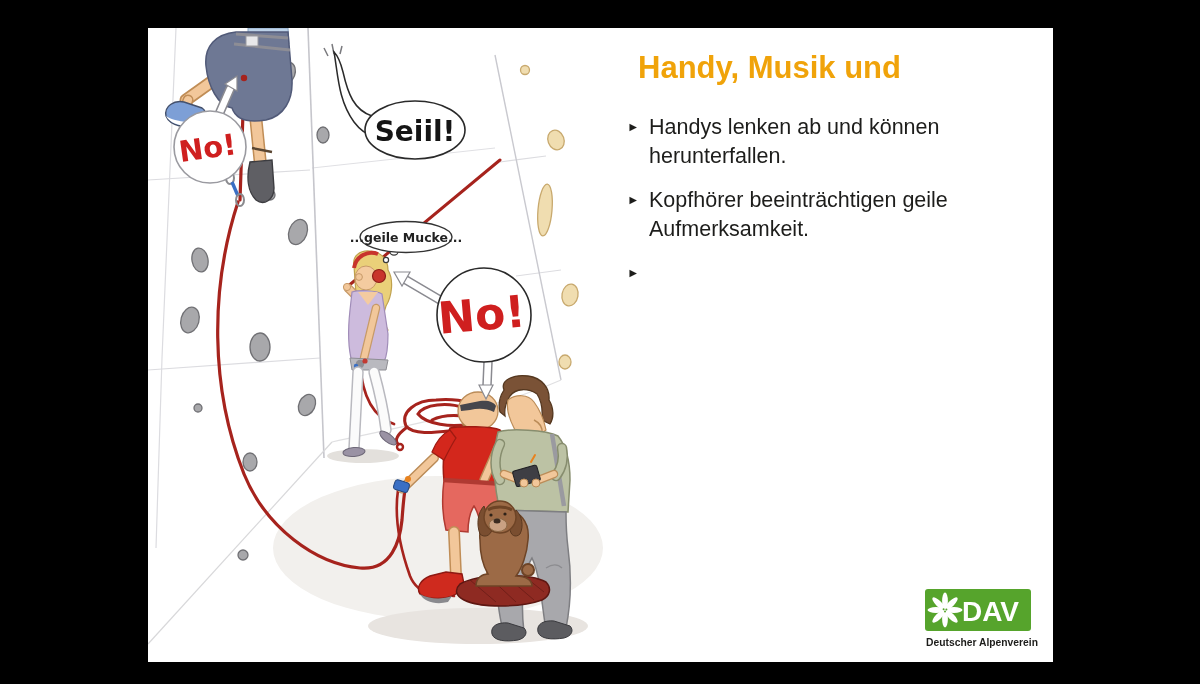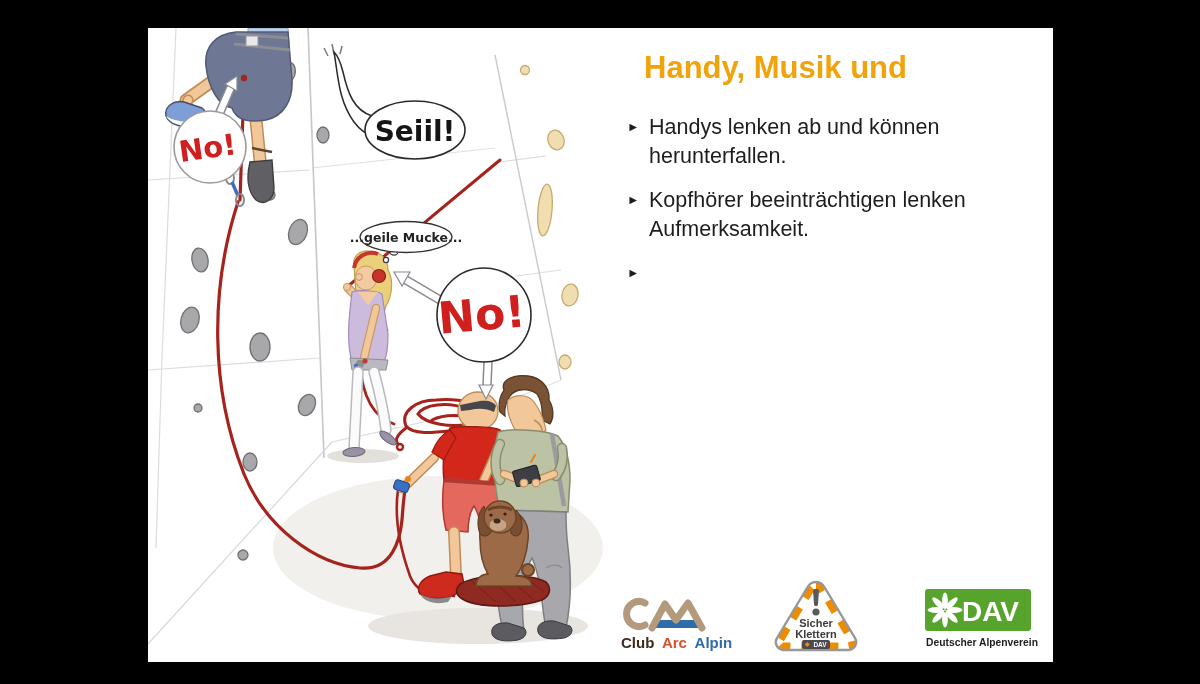--- a/index.html
+++ b/index.html
@@ -1,21 +1,21 @@
 <!DOCTYPE html>
 <html><head>
 <meta charset="utf-8">
 <style>
   html,body{margin:0;padding:0;background:#000;}
   .stage{position:relative;width:1200px;height:684px;background:#000;overflow:hidden;
          font-family:"Liberation Sans",sans-serif;}
   .panel{position:absolute;left:148px;top:28px;width:905px;height:634px;background:#fff;}
   .illus{position:absolute;left:0;top:0;}
   .content{position:absolute;left:478px;top:20px;width:404px;}
-  .title{font-weight:bold;font-size:31px;line-height:39px;color:#F0A30A;margin:0 0 26px 18px;}
+  .title{font-weight:bold;font-size:31px;line-height:39px;color:#F0A30A;margin:0 0 26px 12px;}
   .title span{display:block;}
   ul.bullets{list-style:none;margin:0;padding:0;}
   ul.bullets li{position:relative;padding-left:23px;margin-bottom:15px;
     font-size:21.5px;line-height:29px;color:#1D1D1B;}
   .bm{position:absolute;left:1px;top:0;font-size:12.5px;line-height:29px;color:#1D1D1B;}
   .logo{position:absolute;}
   .logo-caa{left:464px;top:562px;}
   .logo-badge{left:622px;top:546px;}
   .logo-dav{left:776px;top:560px;}
   .bubble-txt{font-family:"DejaVu Sans",sans-serif;font-weight:bold;}
@@ -237,61 +237,29 @@
       <h1 class="title">
         <span>Handy, Musik und</span>
       </h1>
       <ul class="bullets">
         <li>
           <span class="bm">►</span>
           <span>Handys lenken ab und können herunterfallen.</span>
         </li>
         <li>
           <span class="bm">►</span>
-          <span>Kopfhörer beeinträchtigen lenken Aufmerksamkeit.</span>
+          <span>Kopfhörer beeinträchtigen geile Aufmerksamkeit.</span>
         </li>
         <li>
           <span class="bm">►</span>
         </li>
       </ul>
     </div>
 
-    <div class="logo logo-caa">
-      <svg width="124" height="66" viewBox="0 0 124 66">
-        <rect x="44" y="30" width="42" height="8" fill="#2F6CAB"></rect>
-        <path d="M33,13 A12.5,12.5 0 1 0 33,35" stroke="#B49A7D" stroke-width="7" fill="none" stroke-linecap="round"></path>
-        <path d="M40,38 L53,14 L64,30 L76,13 L90,38" stroke="#B49A7D" stroke-width="7" fill="none" stroke-linecap="round" stroke-linejoin="round"></path>
-        <text x="9" y="58" font-family="Liberation Sans, sans-serif" font-weight="bold" font-size="15">
-          <tspan fill="#3F2A1E">Club</tspan>
-          <tspan fill="#D4512A" dx="4">Arc</tspan>
-          <tspan fill="#2F6CAB" dx="4">Alpin</tspan>
-        </text>
-      </svg>
-    </div>
-
-    <div class="logo logo-badge">
-      <svg width="92" height="86" viewBox="0 0 92 86">
-        <defs>
-          <clipPath id="tclip">
-            <path d="M46,8 C50,8 53,10 55,14 L85,64 C88,69 85,75 79,76 L13,76 C7,75 4,69 7,64 L37,14 C39,10 42,8 46,8 Z"></path>
-          </clipPath>
-        </defs>
-        <path d="M46,8 C50,8 53,10 55,14 L85,64 C88,69 85,75 79,76 L13,76 C7,75 4,69 7,64 L37,14 C39,10 42,8 46,8 Z" fill="#ffffff"></path>
-        <path d="M46,8 C50,8 53,10 55,14 L85,64 C88,69 85,75 79,76 L13,76 C7,75 4,69 7,64 L37,14 C39,10 42,8 46,8 Z" fill="none" stroke="#EE8C00" stroke-width="15" stroke-dasharray="13 11" clip-path="url(#tclip)"></path>
-        <path d="M46,8 C50,8 53,10 55,14 L85,64 C88,69 85,75 79,76 L13,76 C7,75 4,69 7,64 L37,14 C39,10 42,8 46,8 Z" fill="none" stroke="#97979b" stroke-width="2.4"></path>
-        <path d="M46,28 C40,28 38,33 40,40 L85,64 85,64 Z" fill="none"></path>
-        <path d="M43,17 C43,14 49,14 49,17 L48,30 C48,33 44,33 44,30 Z" fill="#5a5a5e"></path>
-        <circle cx="46" cy="38" r="3.6" fill="#5a5a5e"></circle>
-        <text x="46" y="53" text-anchor="middle" font-family="Liberation Sans, sans-serif" font-weight="bold" font-size="11" fill="#3b3b3d">Sicher</text>
-        <text x="46" y="64" text-anchor="middle" font-family="Liberation Sans, sans-serif" font-weight="bold" font-size="11" fill="#3b3b3d">Klettern</text>
-        <rect x="32" y="66" width="28" height="9" rx="2" fill="#4b4b4f"></rect>
-        <rect x="35.5" y="68.7" width="3.6" height="3.6" fill="#EE8C00" transform="rotate(45 37.3 70.5)"></rect>
-        <text x="50" y="73.4" text-anchor="middle" font-family="Liberation Sans, sans-serif" font-weight="bold" font-size="6.5" fill="#ffffff">DAV</text>
-      </svg>
-    </div>
+
 
     <div class="logo logo-dav">
       <svg width="118" height="64" viewBox="0 0 118 64">
         <rect x="1" y="1" width="106" height="42" rx="3" fill="#56A42C"></rect>
         <g transform="translate(21,22)">
           <g fill="#ffffff">
             <ellipse cx="0" cy="-9" rx="2.9" ry="8.5"></ellipse>
             <ellipse cx="0" cy="-9" rx="2.9" ry="8.5" transform="rotate(45)"></ellipse>
             <ellipse cx="0" cy="-9" rx="2.9" ry="8.5" transform="rotate(90)"></ellipse>
             <ellipse cx="0" cy="-9" rx="2.9" ry="8.5" transform="rotate(135)"></ellipse>

